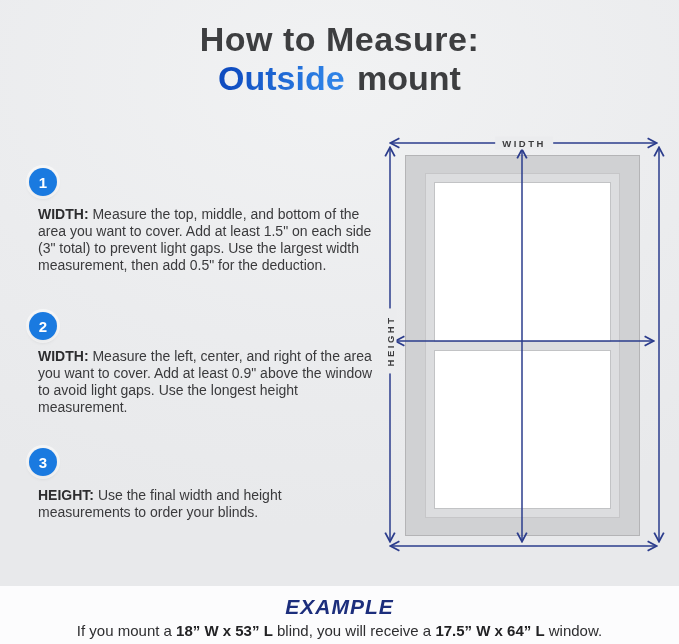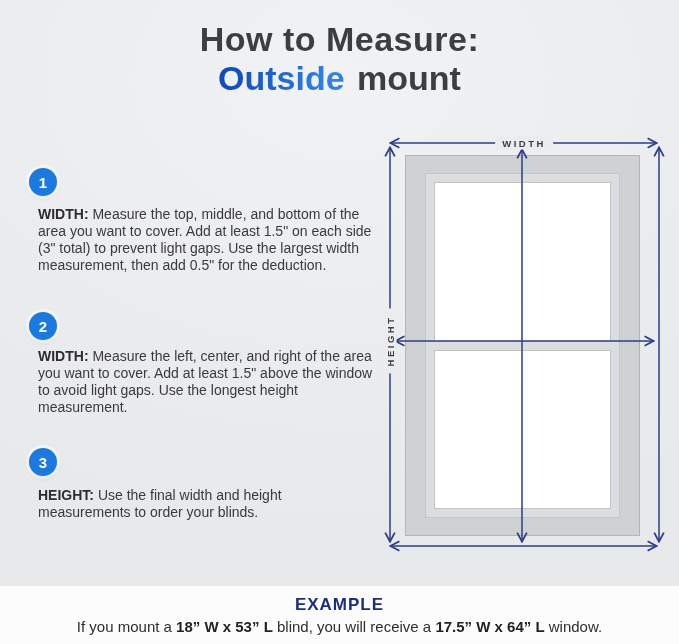--- a/index.html
+++ b/index.html
@@ -59,21 +59,21 @@
     position:absolute; background:#ebecee; color:#3c3c3e;
     font-size:9.5px; font-weight:700; letter-spacing:2.5px;
     padding:1px 7px; white-space:nowrap;
   }
   .width-label { left:524px; top:143px; transform:translate(-50%,-50%); }
   .height-label { left:390px; top:341px; transform:translate(-50%,-50%) rotate(-90deg); }
 
   
   .example-strip { position:absolute; left:0; top:586px; width:100%; height:58px;
     background:#fcfcfd; text-align:center; }
-  .example-heading { margin-top:9px; font-size:17px; font-weight:700; color:#1c2e7c; letter-spacing:1px; }
+  .example-heading { margin-top:9px; font-size:21px; font-weight:700; color:#1c2e7c; letter-spacing:1px;font-style:italic; }
   .example-line { margin-top:3px; font-size:15px; color:#2e2e30; }
   .example-bold { font-weight:700; color:#232325; }
 </style>
 </head>
 <body>
 
 <div class="canvas">
 
   <div class="title-block">
     <div class="title-line1">How to Measure:</div>
@@ -86,21 +86,21 @@
   <div class="step-badge badge-1">1</div>
   <div class="step-badge badge-2">2</div>
   <div class="step-badge badge-3">3</div>
 
   <div class="step-text text-1">
     <span class="step-label">WIDTH:</span>
     <span>Measure the top, middle, and bottom of the area you want to cover. Add at least 1.5" on each side (3" total) to prevent light gaps. Use the largest width measurement, then add 0.5" for the deduction.</span>
   </div>
   <div class="step-text text-2">
     <span class="step-label">WIDTH:</span>
-    <span>Measure the left, center, and right of the area you want to cover. Add at least 1.5" above the window to avoid light gaps. Use the longest height measurement.</span>
+    <span>Measure the left, center, and right of the area you want to cover. Add at least 0.9" above the window to avoid light gaps. Use the longest height measurement.</span>
   </div>
   <div class="step-text text-3">
     <span class="step-label">HEIGHT:</span>
     <span>Use the final width and height measurements to order your blinds.</span>
   </div>
 
   <div class="win-outer">
     <div class="win-sash">
       <div class="win-panes">
         <div class="pane"></div>

